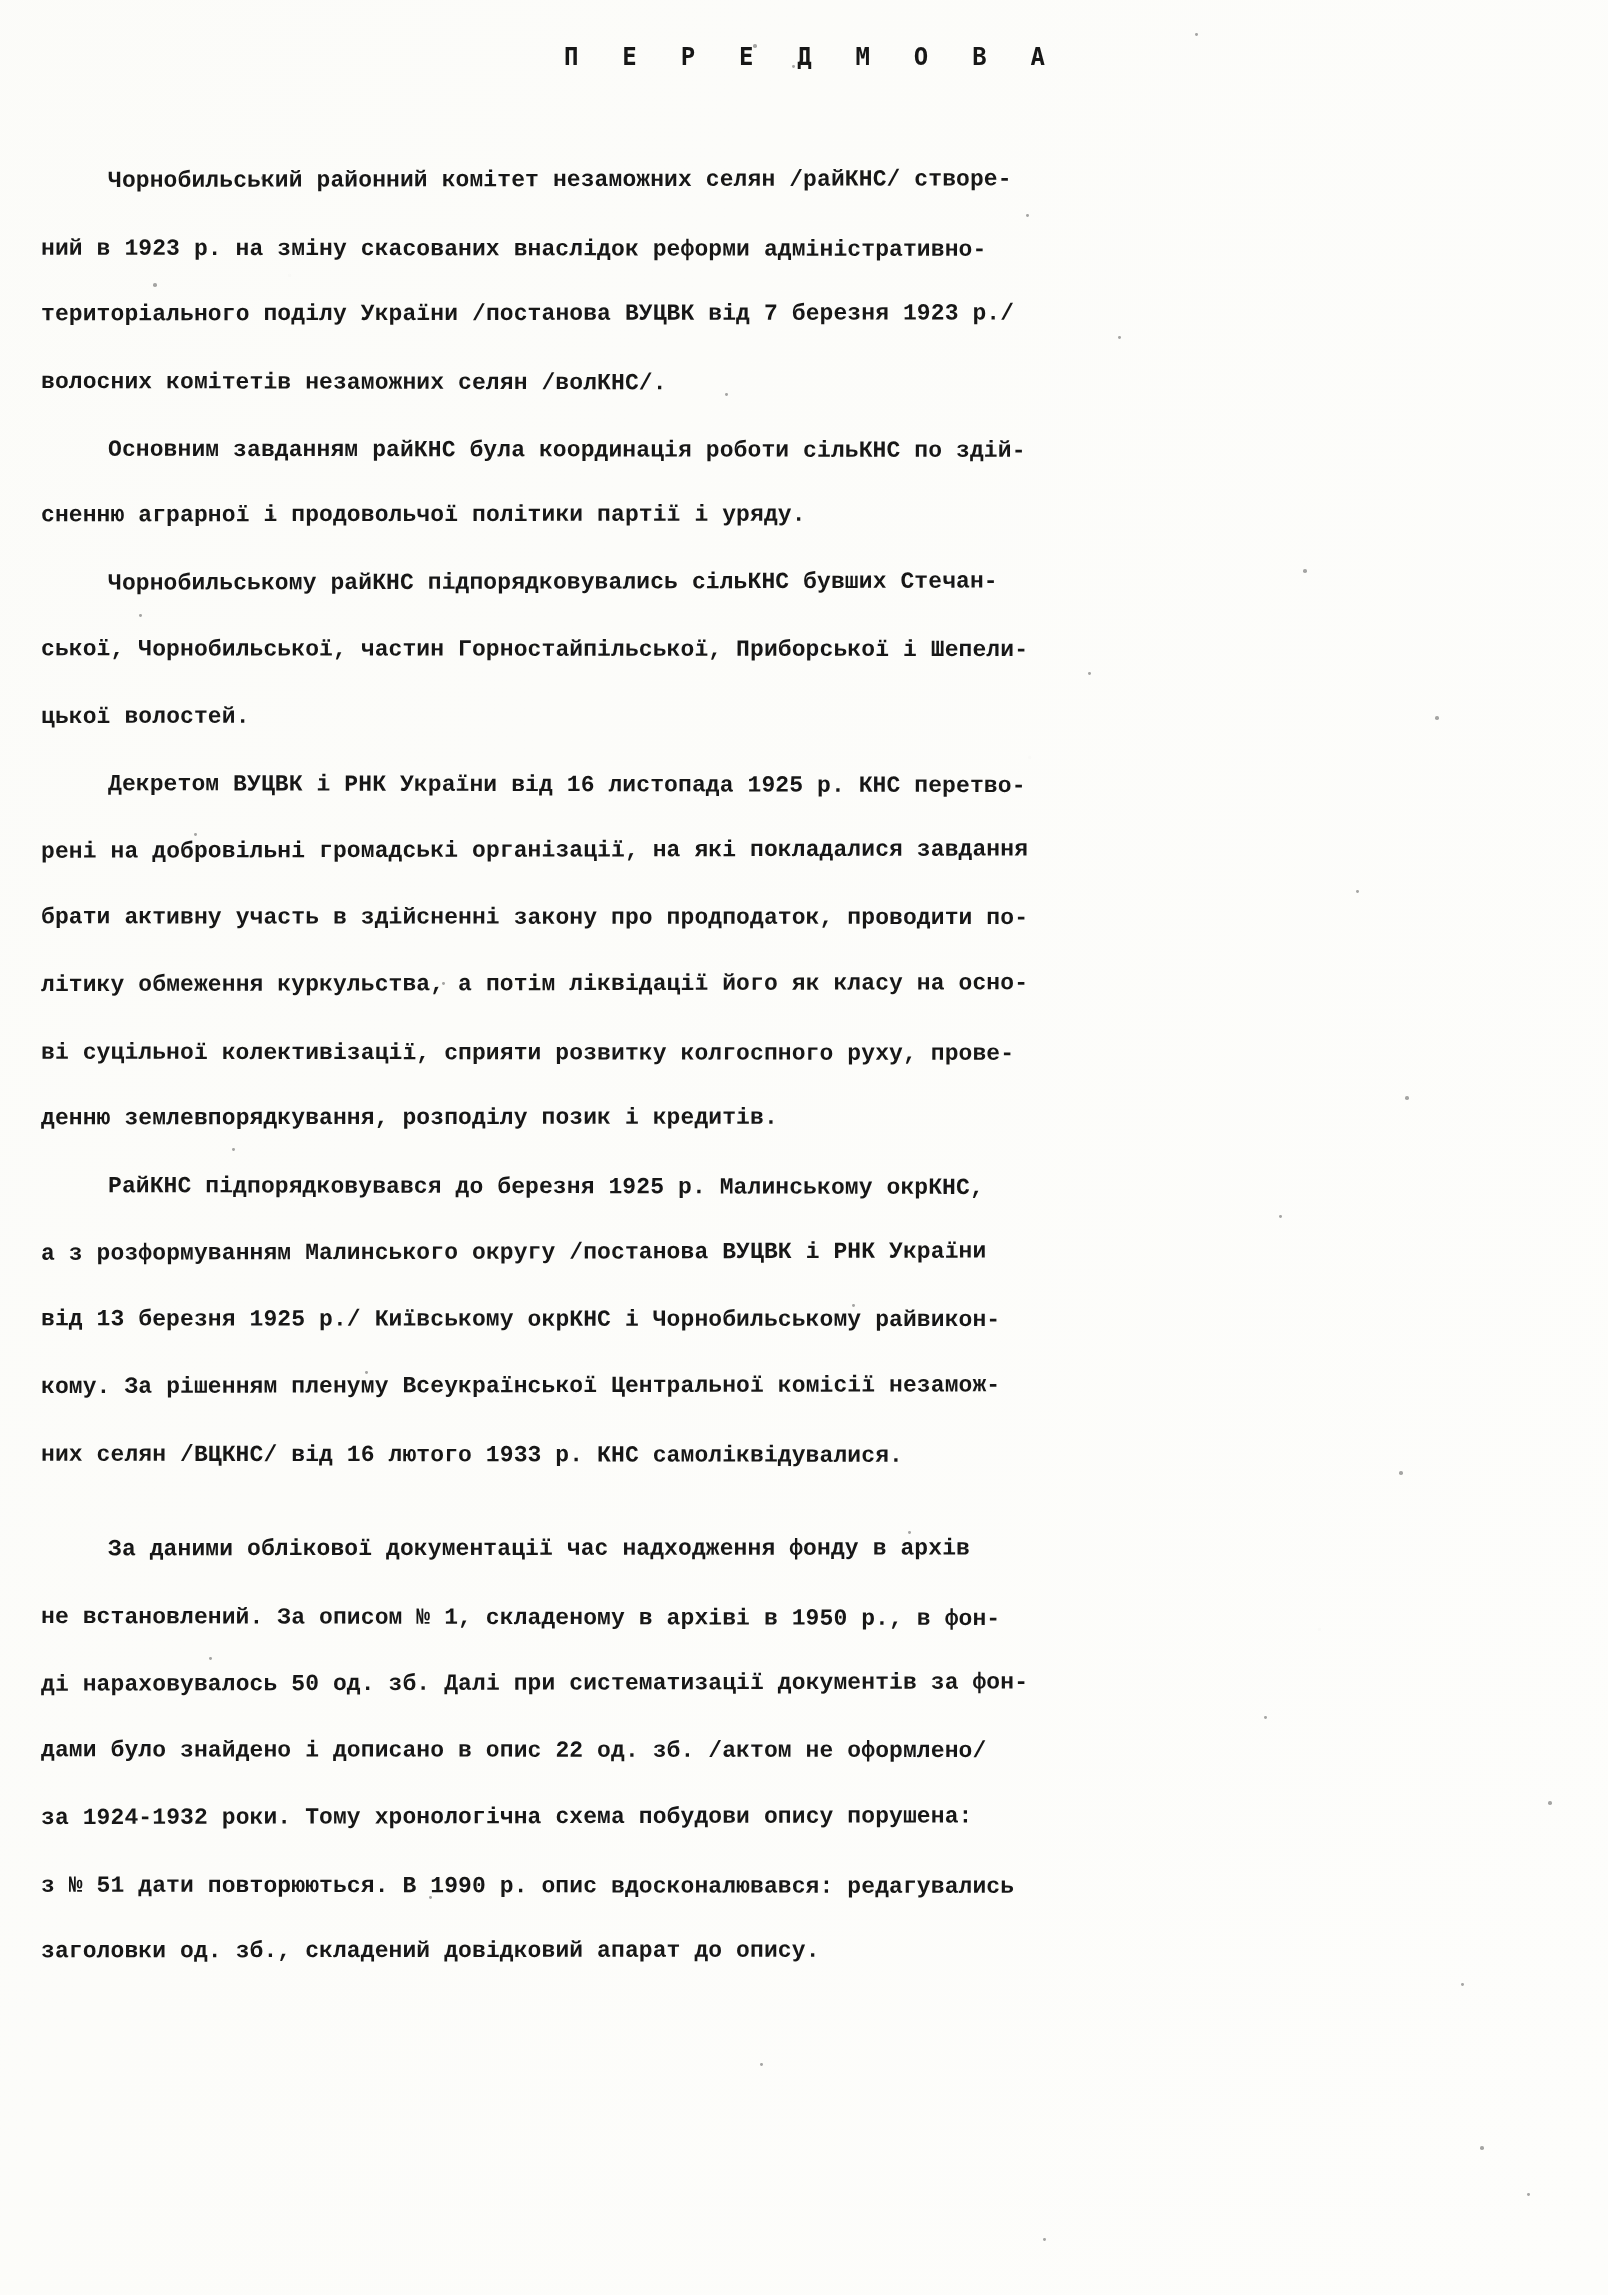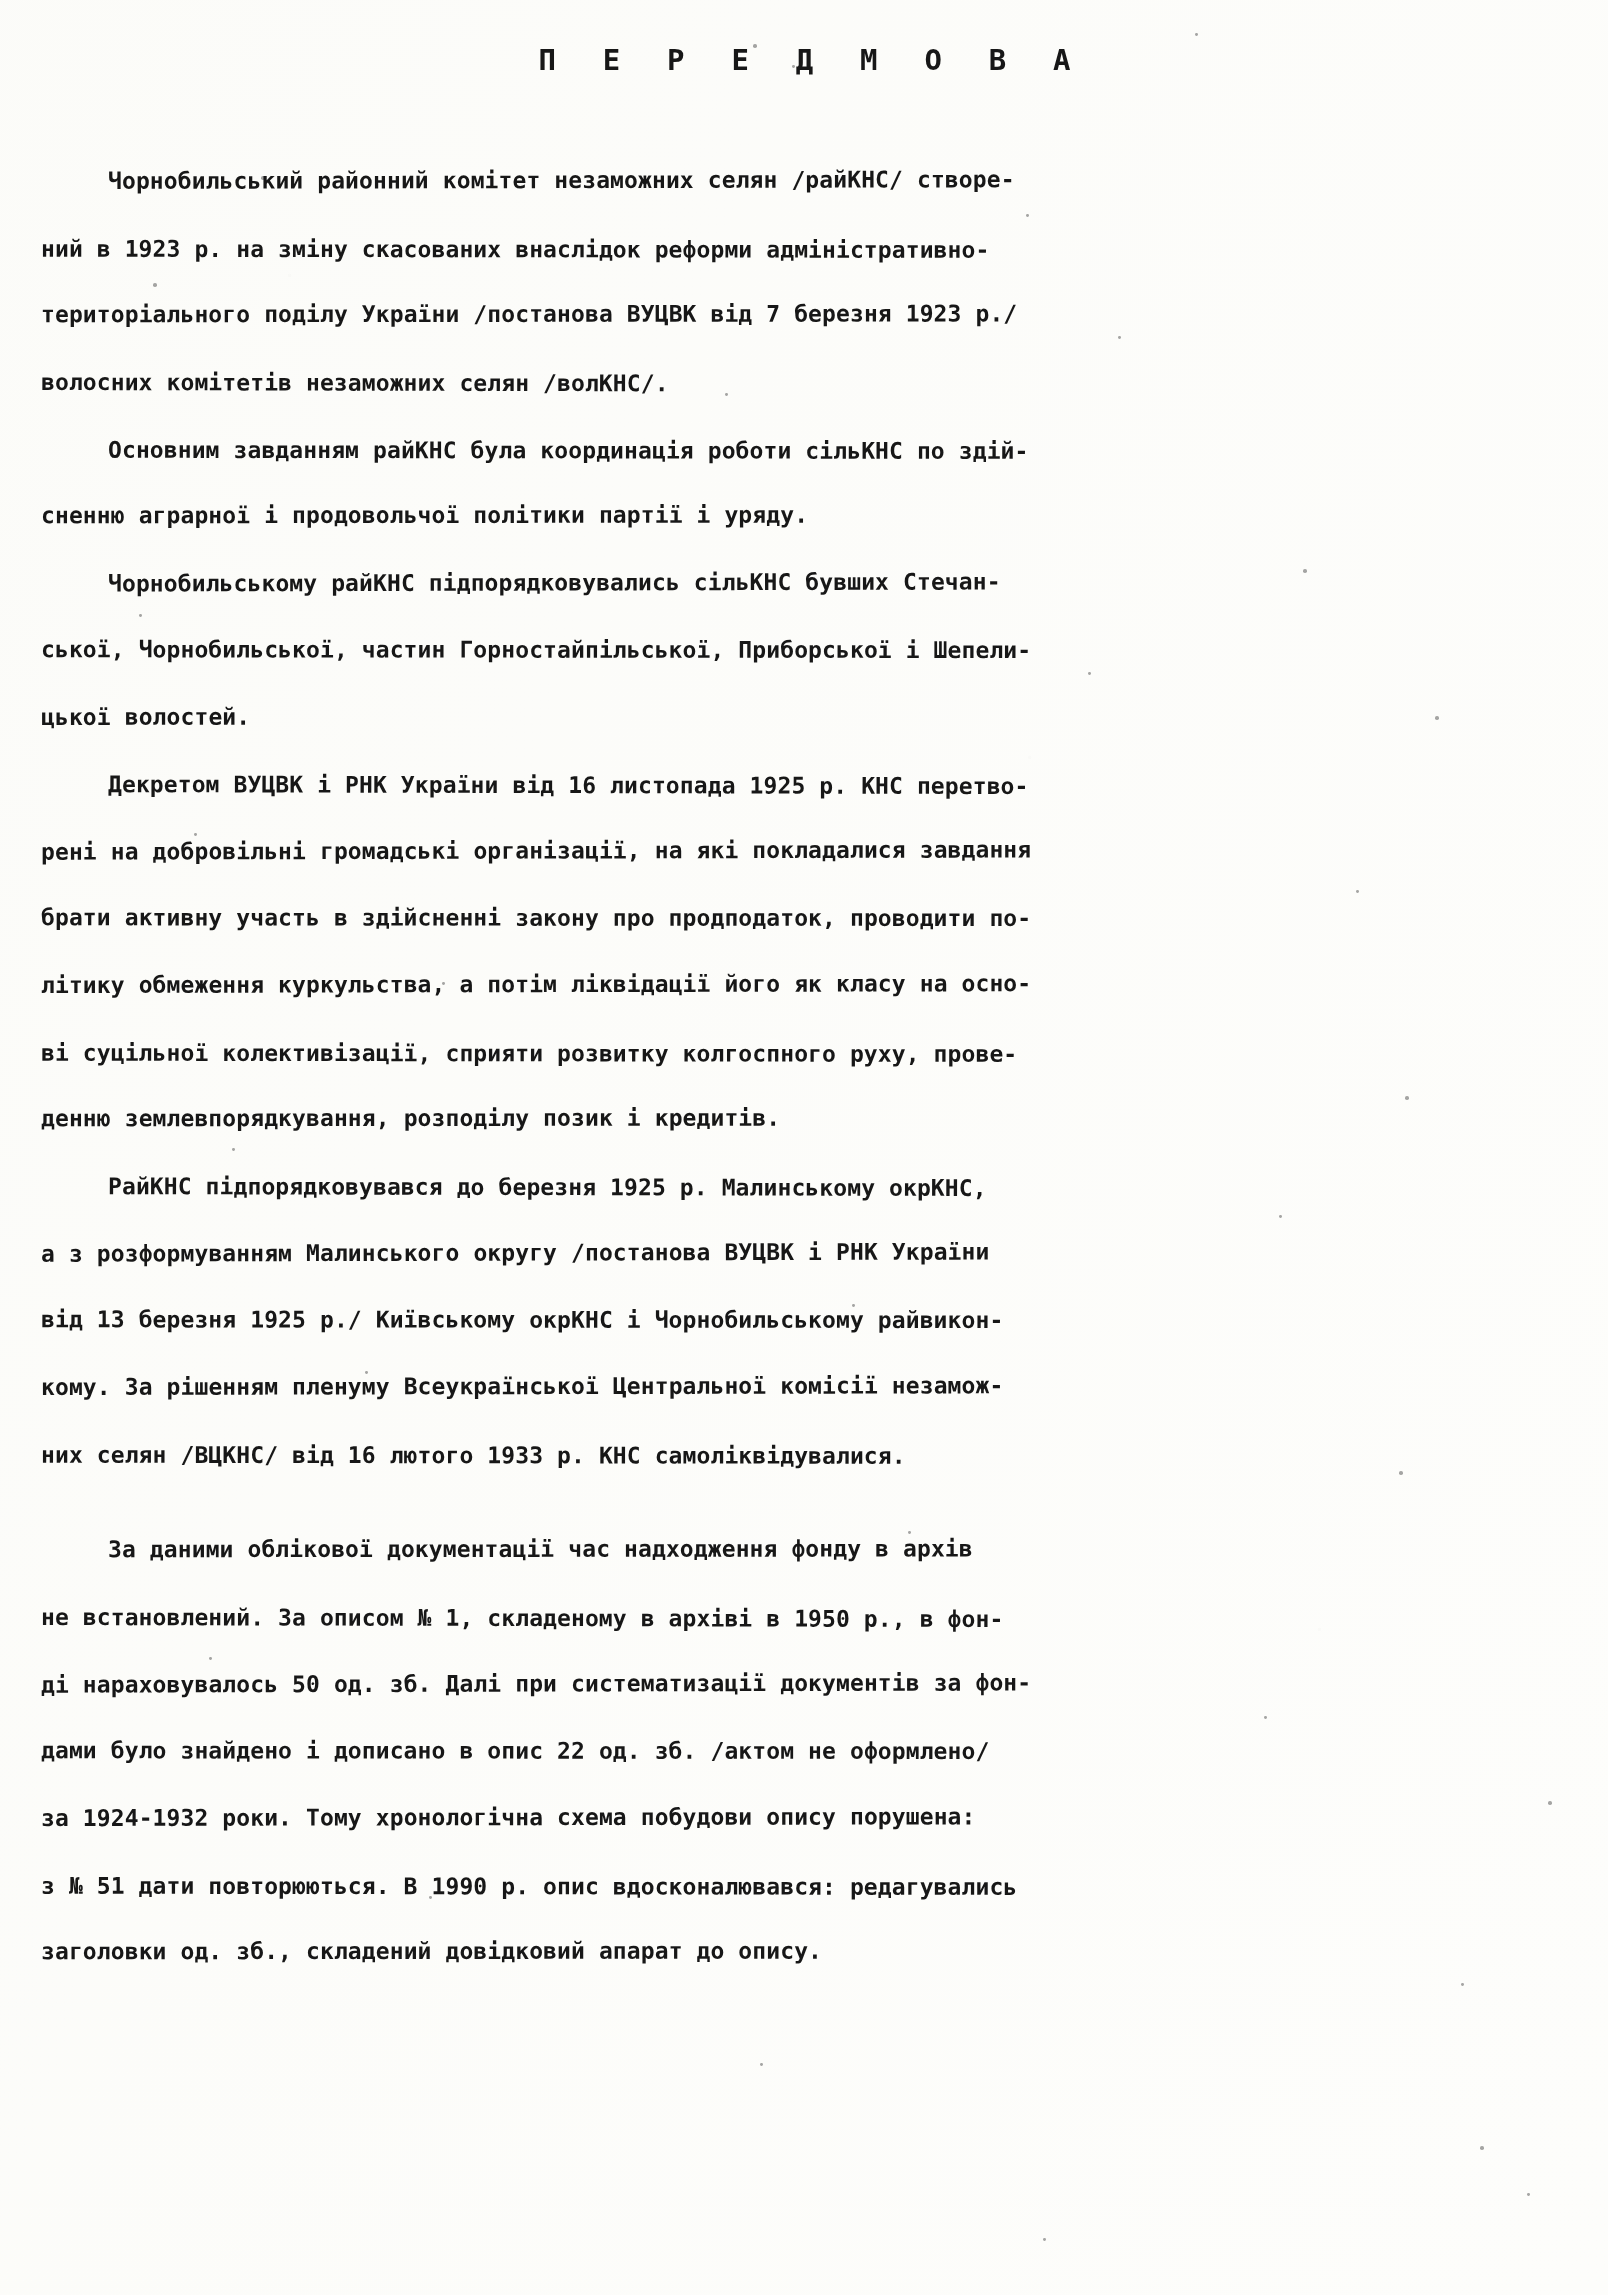--- a/index.html
+++ b/index.html
@@ -33,31 +33,32 @@
     background: #2b2b2b;
     border-radius: 50%;
     opacity: .42;
   }
   .doc-title {
     position: absolute;
     top: 43px;
     left: 0;
     width: 100%;
     text-align: center;
-    font-size: 29px;
+    font-size: 24px;
     letter-spacing: 14.7px;
     font-weight: 700;
     text-indent: 14.7px;
     white-space: pre;
   }
   .body-block {
     position: absolute;
     left: 41px;
     right: 50px;
     top: 148px;
+    font-family: Liberation Mono, monospace;
   }
   .para {
     margin: 0 0 0 0;
   }
   .para + .para {
     margin-top: 0;
   }
   .gap-para {
     margin-top: 29px !important;
   }

